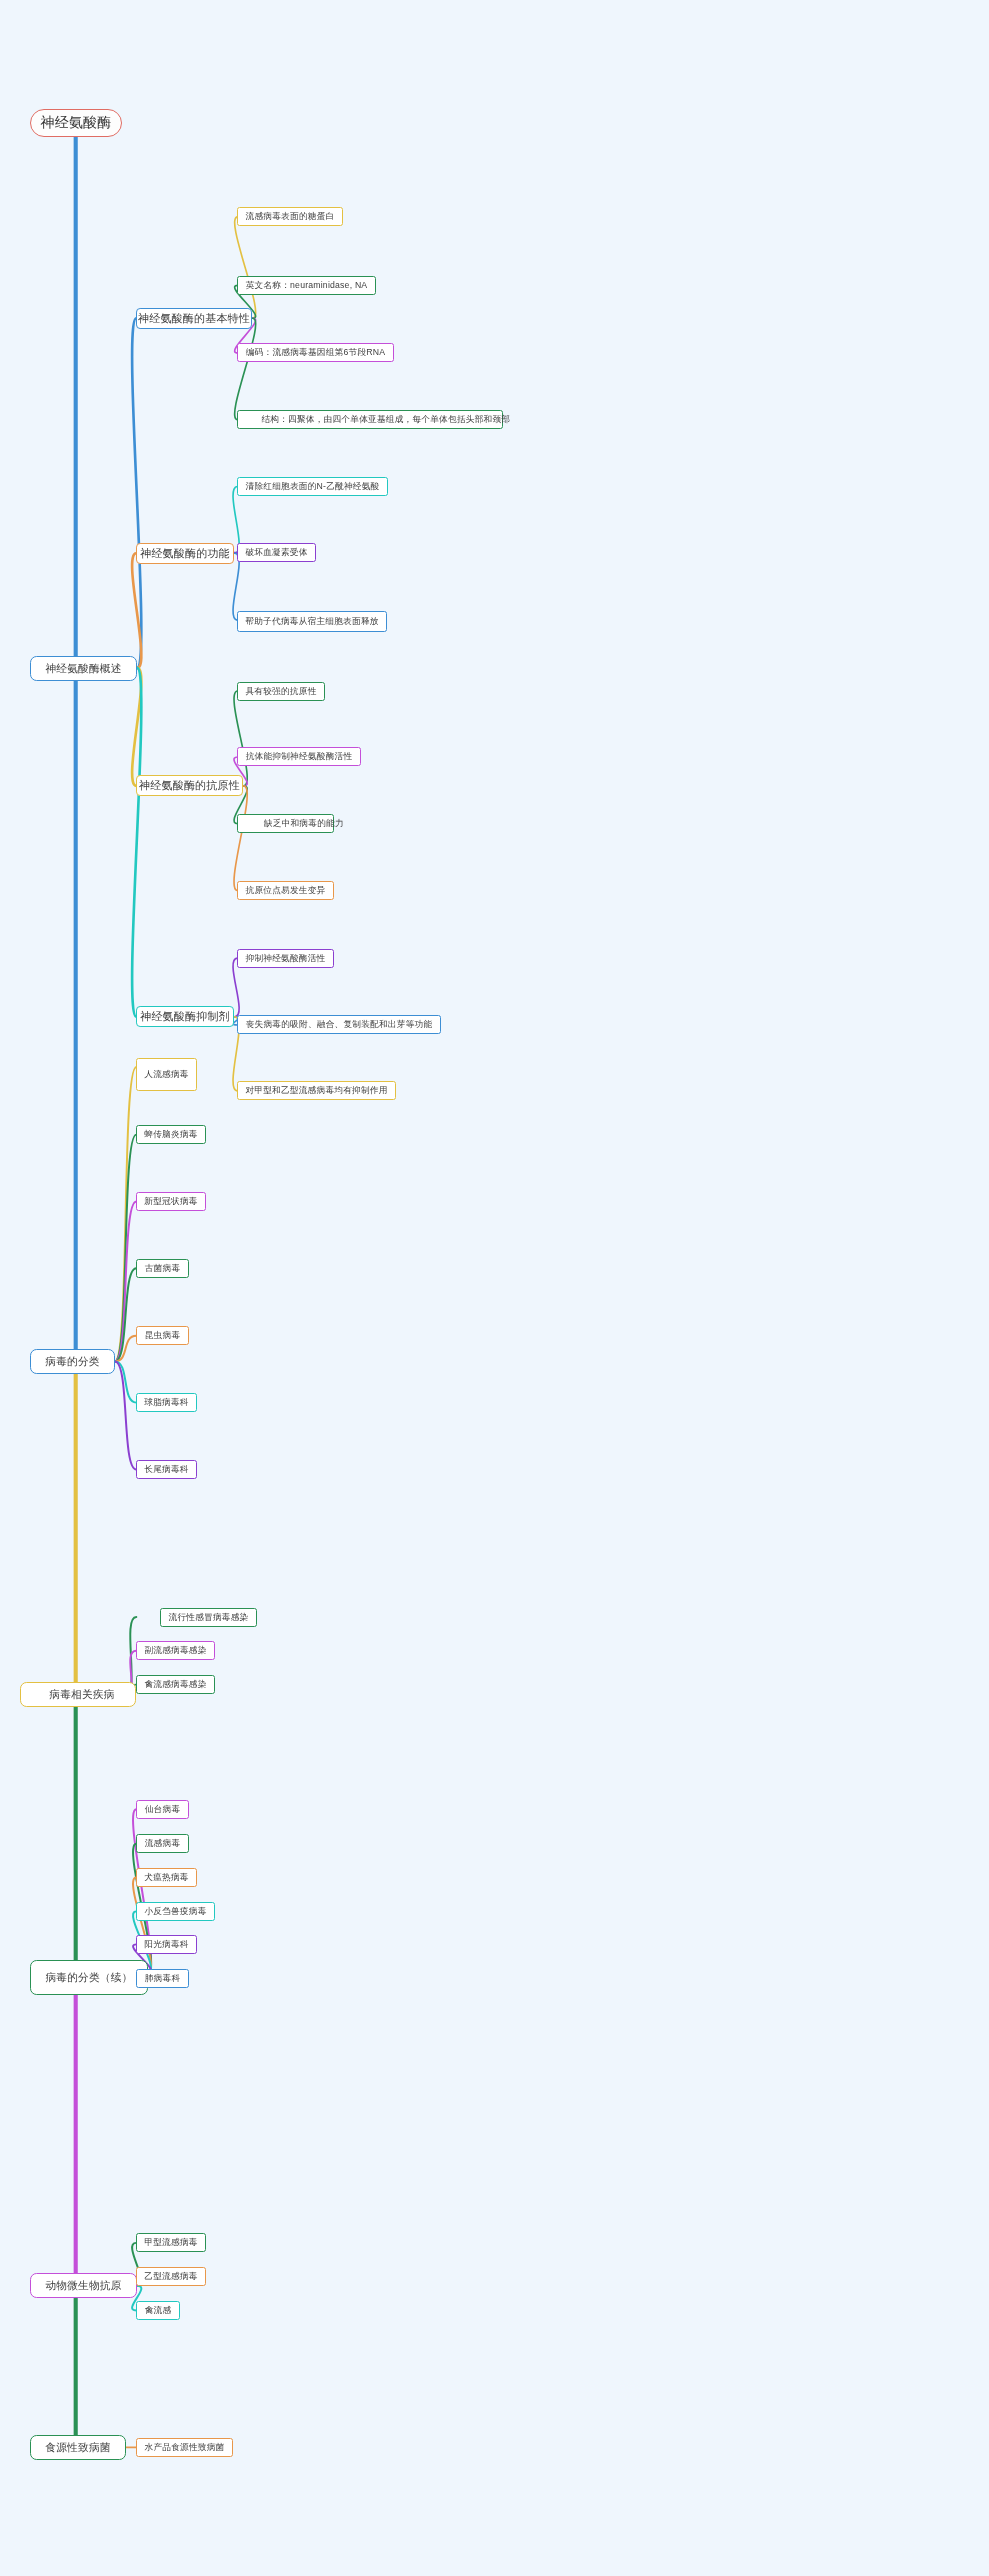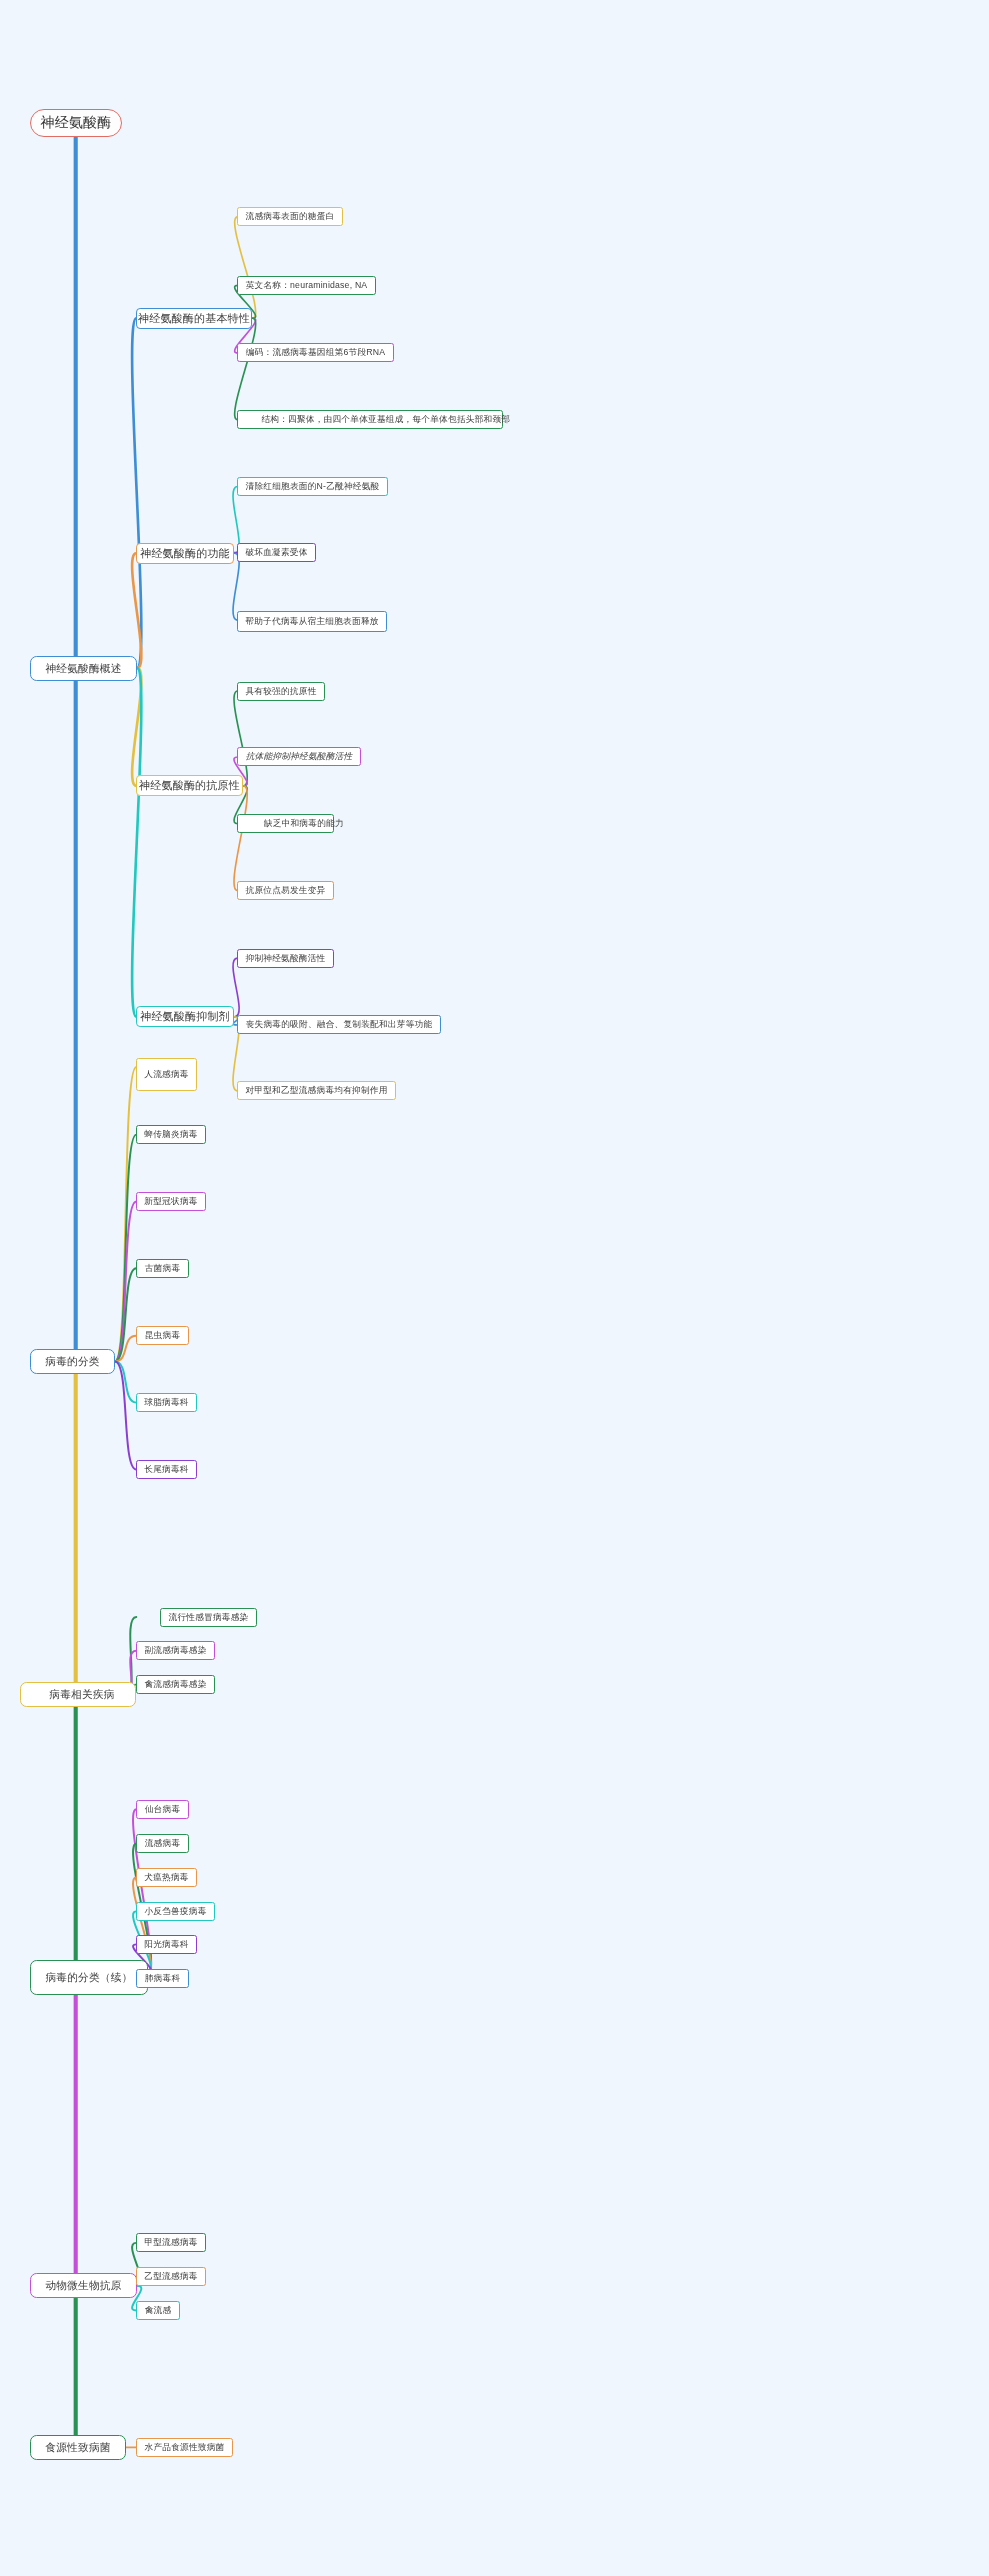--- a/index.html
+++ b/index.html
@@ -143,21 +143,21 @@
     </div>
     <div class="node leaf" style="left: 237px; top: 611px; width: 150px; height: 21px; border-color: rgb(61, 142, 212);">
       <span>帮助子代病毒从宿主细胞表面释放</span>
     </div>
     <div class="node lvl2" style="left: 136px; top: 775px; width: 107px; height: 21.4px; border-color: rgb(227, 192, 66);">
       <span>神经氨酸酶的抗原性</span>
     </div>
     <div class="node leaf" style="left: 237px; top: 682px; width: 88px; height: 19px; border-color: rgb(42, 145, 84);">
       <span>具有较强的抗原性</span>
     </div>
-    <div class="node leaf" style="left: 237px; top: 747px; width: 124px; height: 19px; border-color: rgb(196, 79, 217); font-style: italic;">
+    <div class="node leaf" style="left: 237px; top: 747px; width: 124px; height: 19px; border-color: rgb(196, 79, 217);">
       <span>抗体能抑制神经氨酸酶活性</span>
     </div>
     <div class="node leaf" style="left: 237px; top: 814px; width: 97px; height: 19px; border-color: rgb(42, 145, 84); padding-left: 44px;">
       <span>缺乏中和病毒的能力</span>
     </div>
     <div class="node leaf" style="left: 237px; top: 881px; width: 97px; height: 19px; border-color: rgb(232, 151, 74);">
       <span>抗原位点易发生变异</span>
     </div>
     <div class="node lvl2" style="left: 136px; top: 1006px; width: 98px; height: 21.4px; border-color: rgb(34, 200, 192);">
       <span>神经氨酸酶抑制剂</span>

